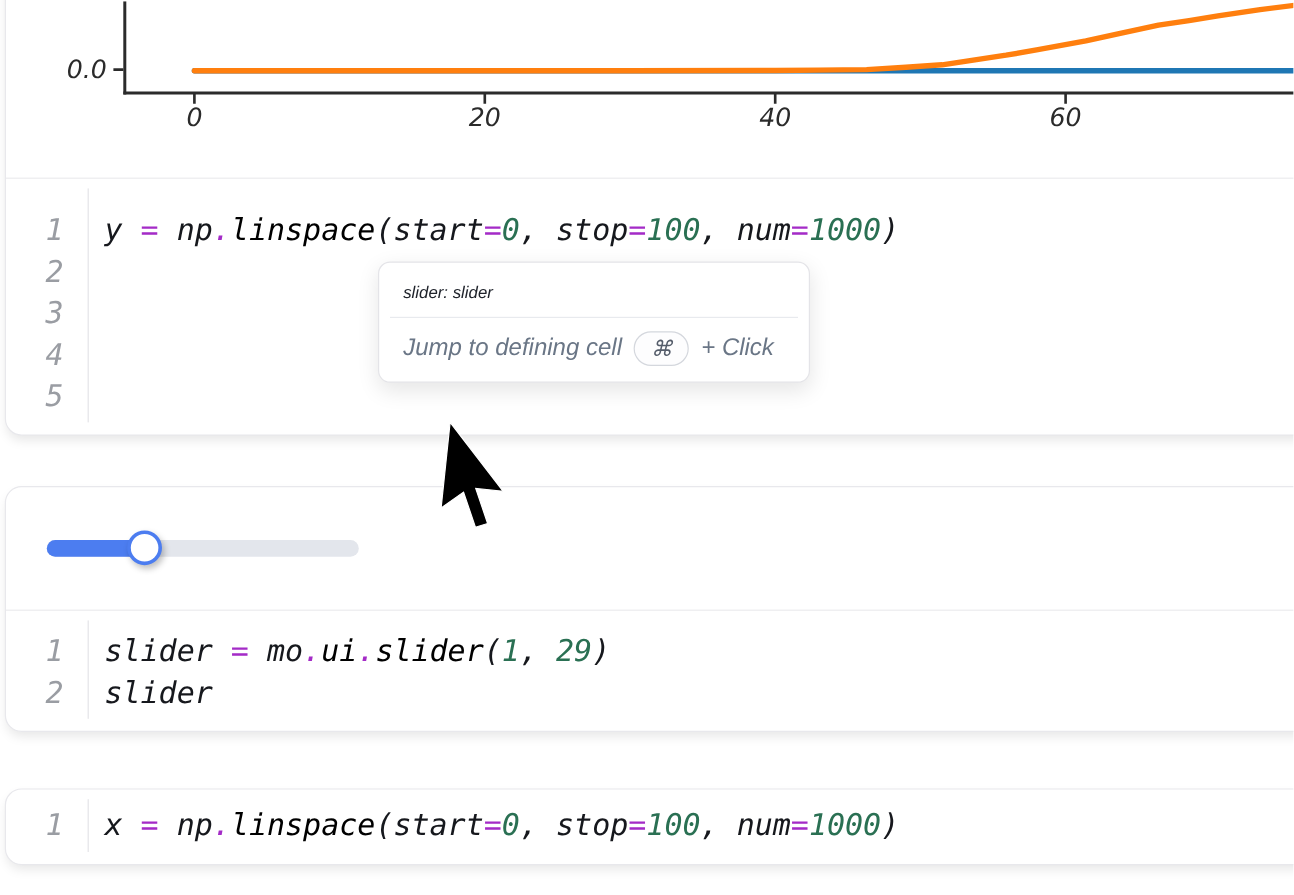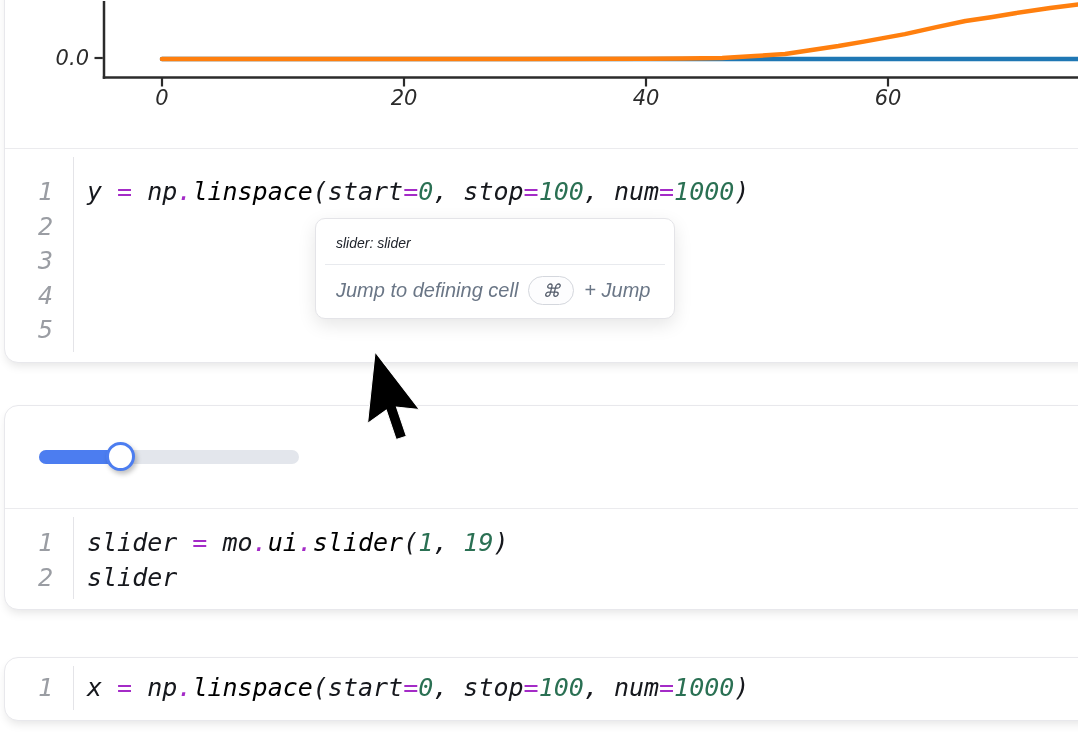--- a/index.html
+++ b/index.html
@@ -120,21 +120,21 @@
         <div class="m-slider-fill" style="width: 95.12px;"></div>
         <div class="m-slider-thumb" style="left: 67.12px;"></div>
       </div>
     </div>
     <div class="cell-divider"></div>
     <div class="editor">
       <div class="gutter-line"></div>
       <div class="code-lines">
           <div class="cl">
             <span class="ln mono">1</span>
-            <span class="ct mono"><span class="">slider </span><span class="tk-op">=</span><span class=""> mo</span><span class="tk-op">.</span><span class="tk-fn">ui</span><span class="tk-op">.</span><span class="tk-fn">slider</span><span class="">(</span><span class="tk-num">1</span><span class="">, </span><span class="tk-num">19</span><span class="">)</span></span>
+            <span class="ct mono"><span class="">slider </span><span class="tk-op">=</span><span class=""> mo</span><span class="tk-op">.</span><span class="tk-fn">ui</span><span class="tk-op">.</span><span class="tk-fn">slider</span><span class="">(</span><span class="tk-num">1</span><span class="">, </span><span class="tk-num">29</span><span class="">)</span></span>
           </div>
           <div class="cl">
             <span class="ln mono">2</span>
             <span class="ct mono"><span class="">slider</span></span>
           </div>
         </div>
     </div>
   </div>
 
   <div class="cell cell-c">
@@ -150,21 +150,21 @@
   </div>
 
   <div class="tooltip">
     <div class="tt-title">slider: slider</div>
     <div class="tt-div"></div>
     <div class="tt-action">
       <span>Jump to defining cell</span>
       <span class="tt-key">
         <span>⌘</span>
       </span>
-      <span>+ Jump</span>
+      <span>+ Click</span>
     </div>
   </div>
 
   <svg class="cursor" width="52" height="87" viewBox="0 0 52 87">
     <polygon points="1,1 1,72.8 18.2,57.7 31.1,85.8 40.9,81.6 28,53.6 51,53.6" fill="#000" stroke="#fff" stroke-width="1"></polygon>
   </svg>
 
 </div>
 
 </body></html>

